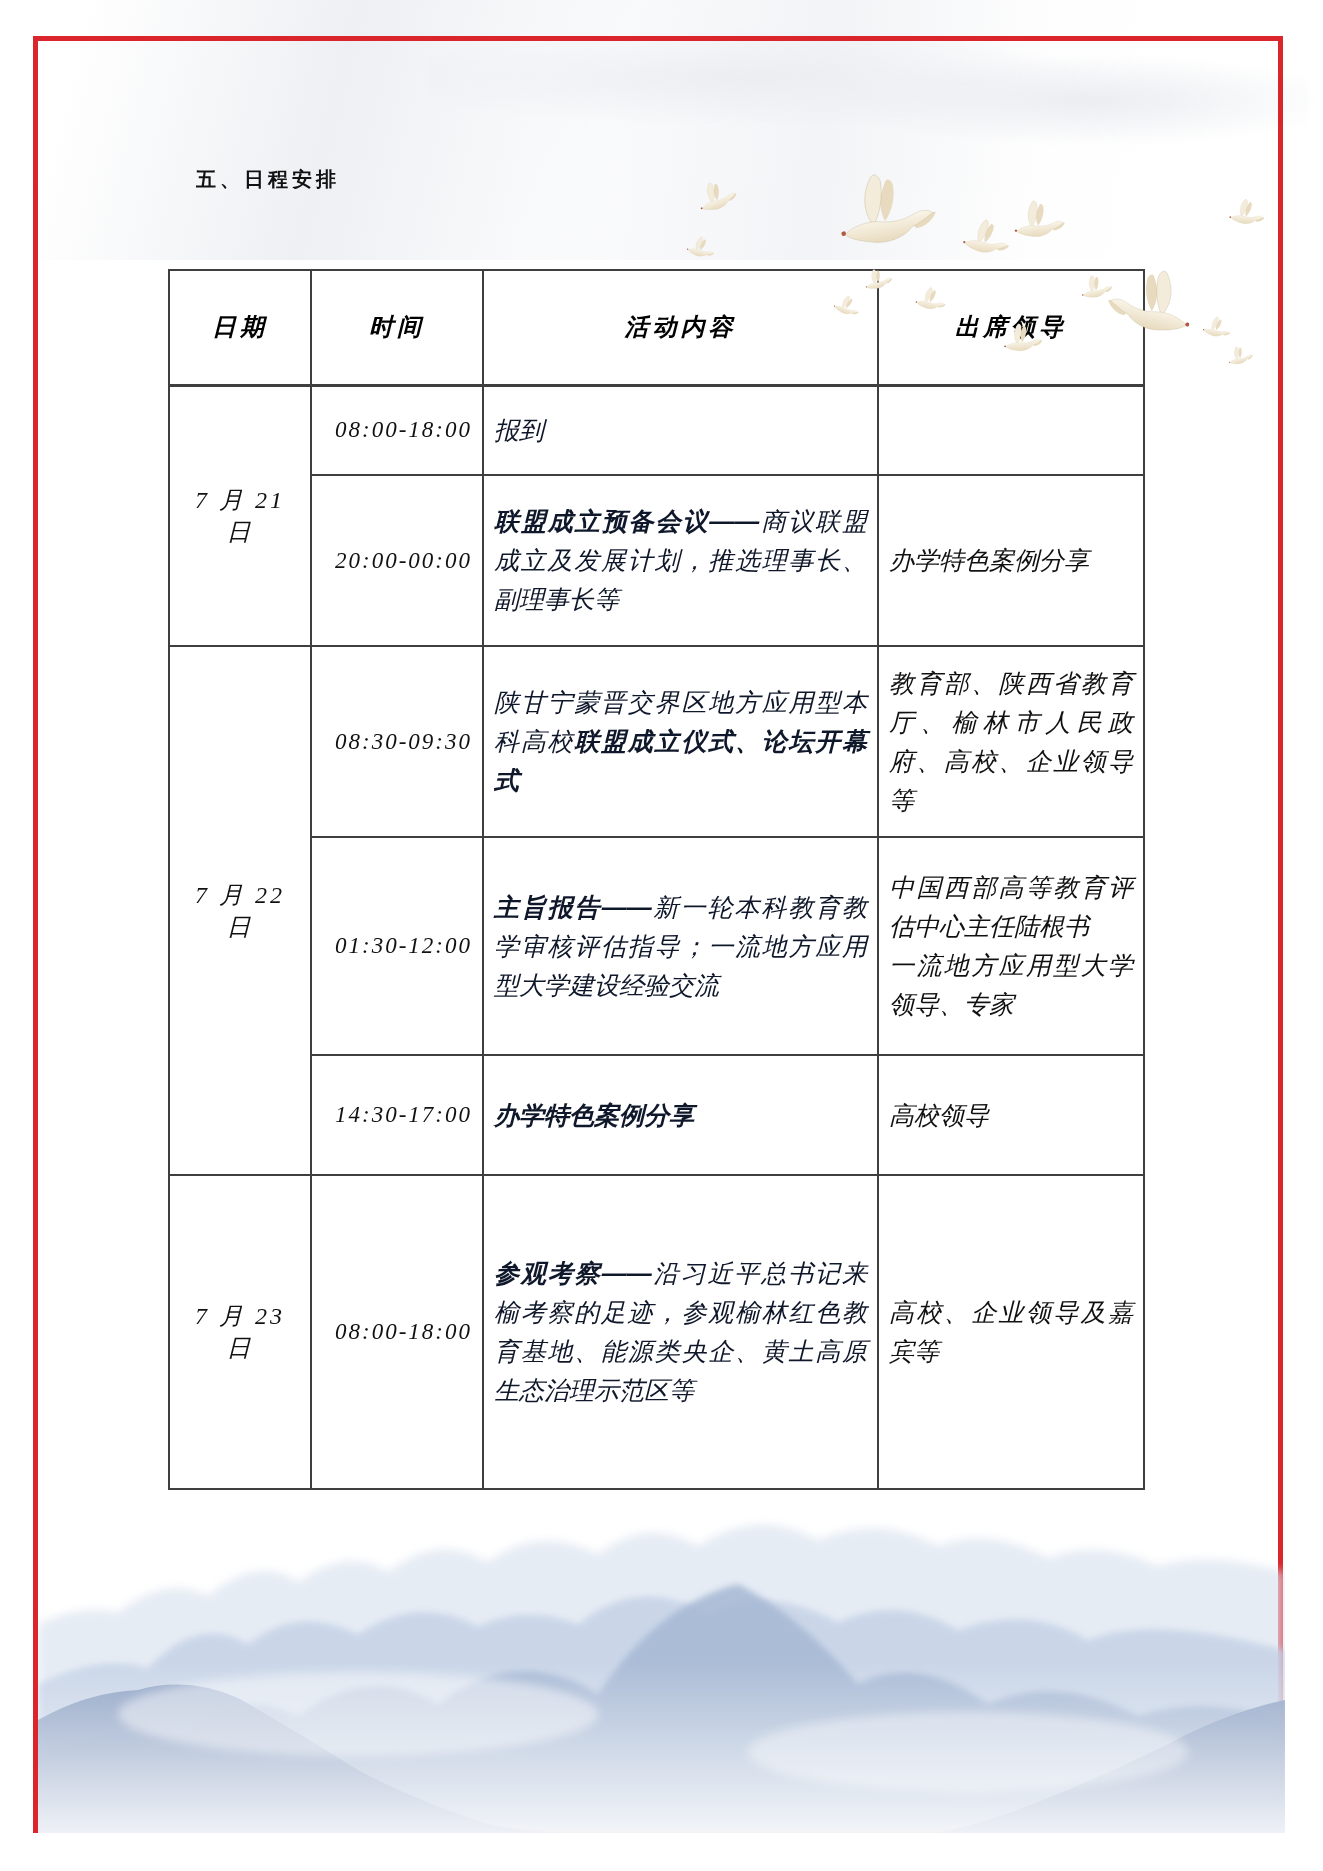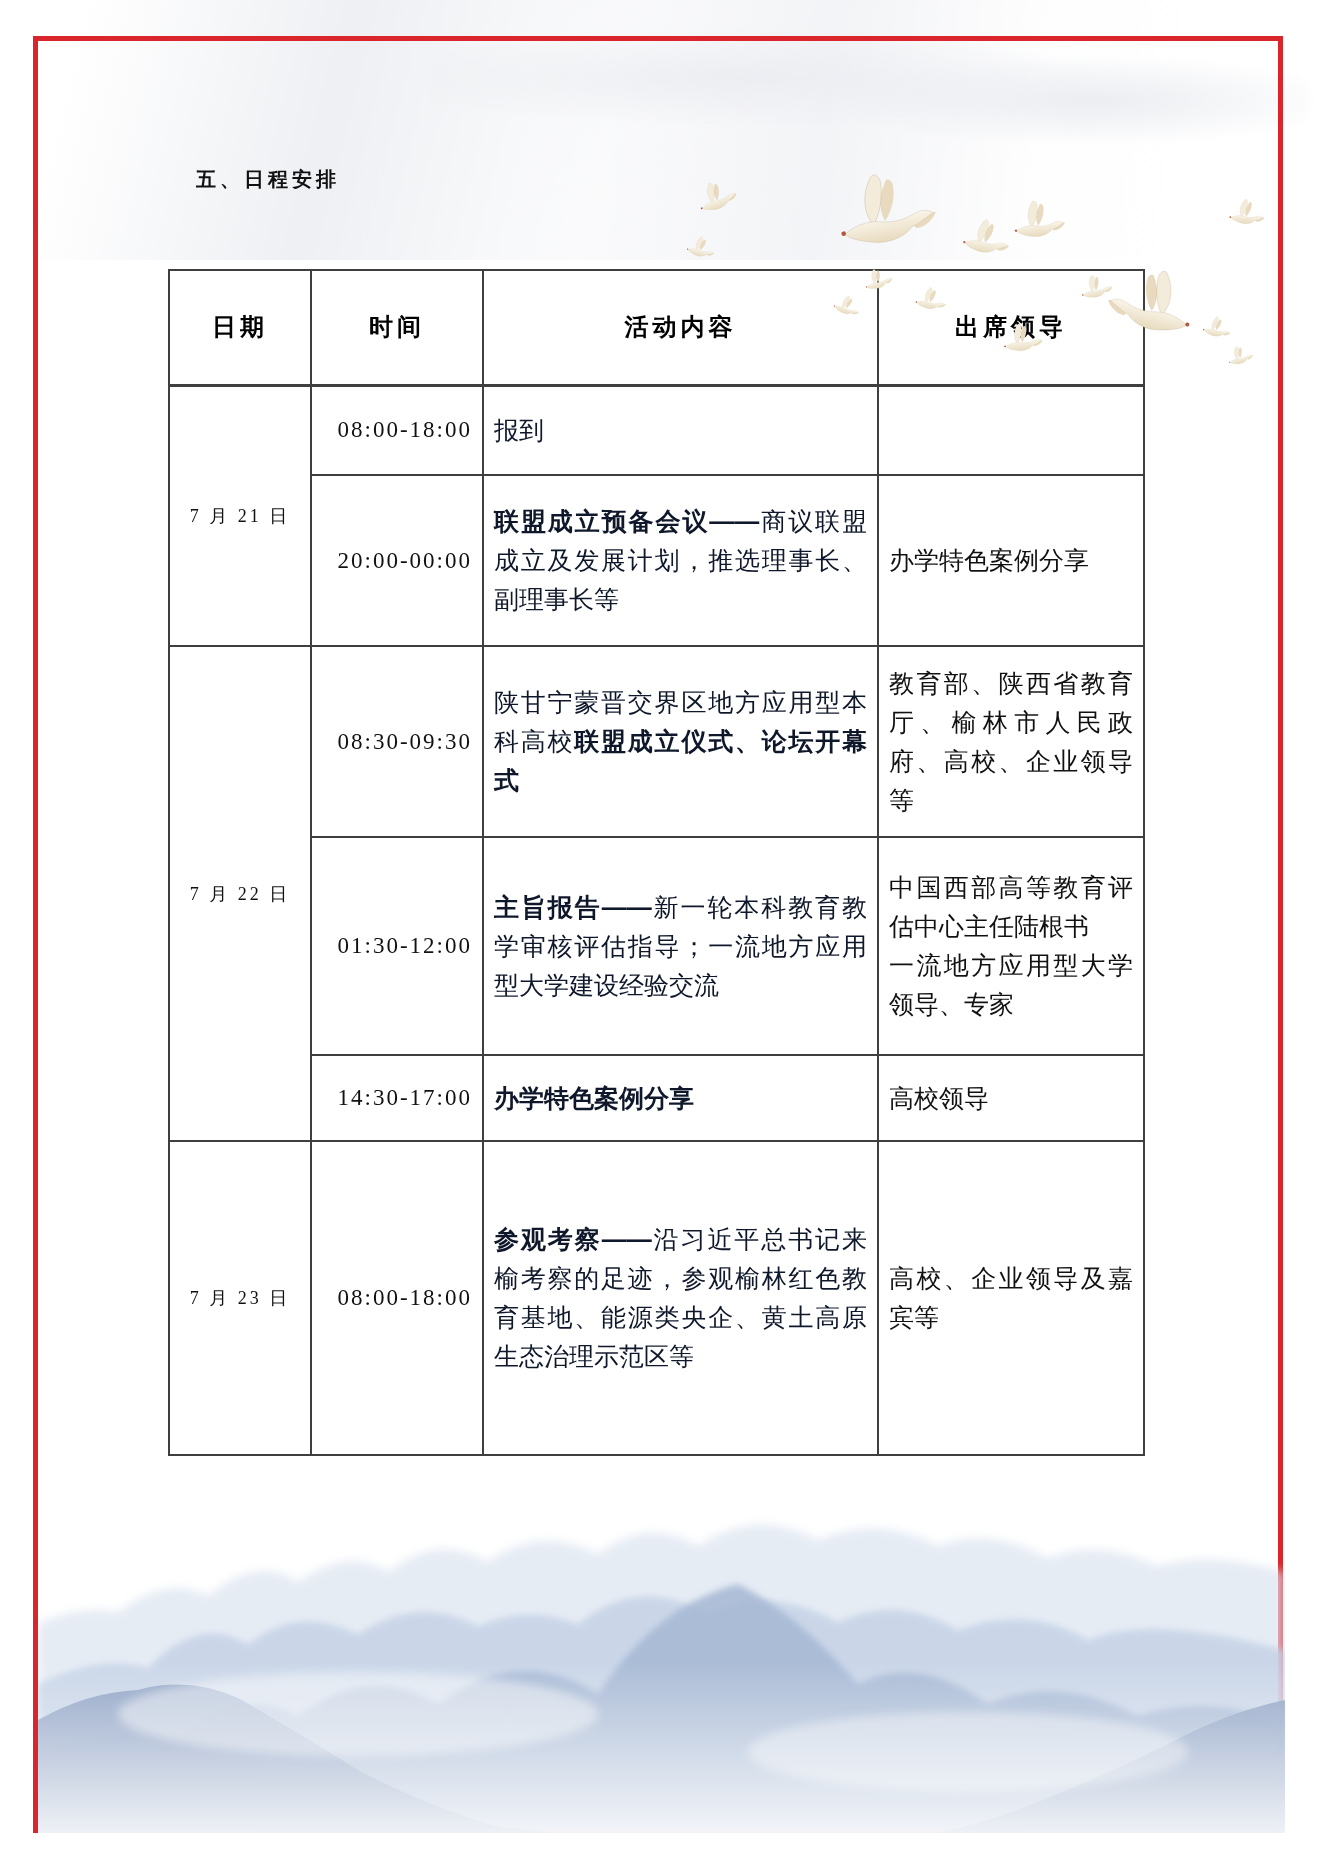--- a/index.html
+++ b/index.html
@@ -39,33 +39,33 @@
   }
   
   table.schedule{
     position:absolute;left:168px;top:269px;width:975px;
     border-collapse:collapse;table-layout:fixed;
     background:transparent;
   }
   table.schedule td,table.schedule th{
     border:2px solid var(--table-line,#3f3f3f);
     padding:1px 10px;box-sizing:border-box;
-    vertical-align:middle;overflow:hidden;
+    vertical-align:middle;overflow:hidden;font-style:italic;
   }
   table.schedule tr.hdr th{
     border-bottom-width:3px;
     font-family:"Liberation Sans","DejaVu Sans",sans-serif;
     font-weight:bold;font-size:24px;letter-spacing:4px;
     text-align:center;color:#000;
   }
   .col-date{width:142px;} .col-time{width:172px;} .col-act{width:395px;} .col-lead{width:266px;}
   tr.r-hdr{height:115px;} tr.r0{height:90px;} tr.r1{height:171px;}
-  tr.r2{height:191px;} tr.r3{height:218px;} tr.r4{height:86px;} tr.r5{height:314px;}
+  tr.r2{height:191px;} tr.r3{height:218px;} tr.r4{height:120px;} tr.r5{height:314px;}
   td.date-cell{
-    text-align:center;font-size:18px;letter-spacing:3px;color:#111;
+    text-align:center;font-size:24px;letter-spacing:3px;color:#111;
   }
   td.time-cell{
     text-align:right;font-size:23px;letter-spacing:2px;color:#111;white-space:nowrap;
   }
   td.activity-cell{
     font-size:25px;line-height:39px;text-align:justify;
     padding:8px 16px;color:#0f172a;
   }
   td.activity-cell .seg-b{
     font-family:"Liberation Sans","DejaVu Sans",sans-serif;font-weight:bold;margin-top:40px;

